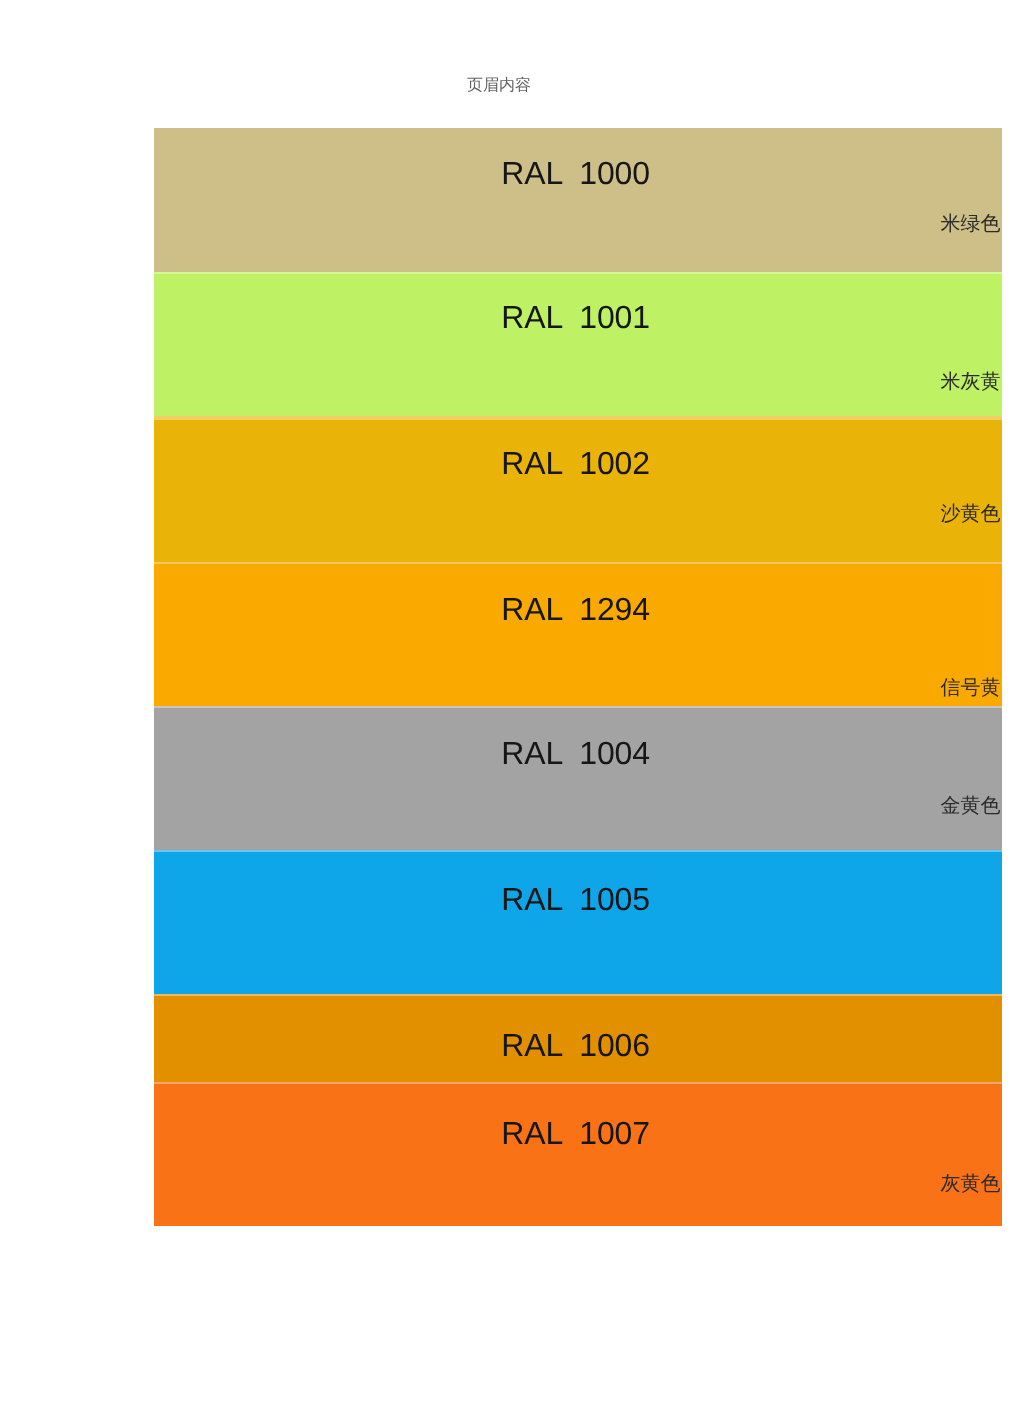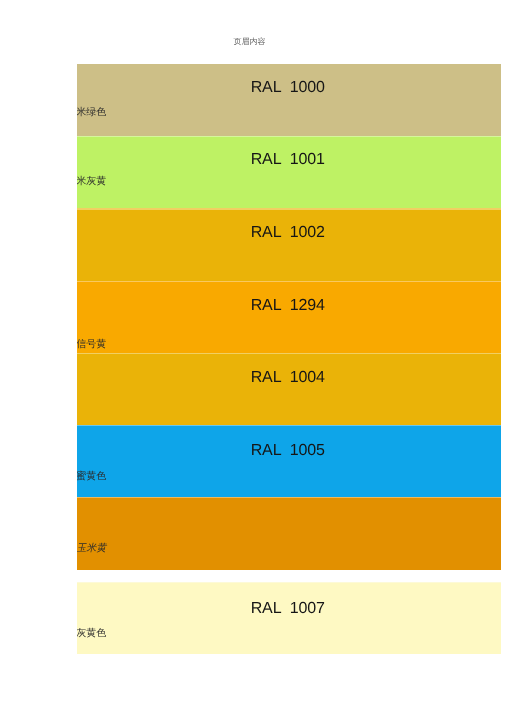--- a/index.html
+++ b/index.html
@@ -26,21 +26,21 @@
     overflow: hidden;
   }
 
   
   .page-header {
     position: absolute;
     left: 0;
     top: 37px;
     width: 499px;
     text-align: center;
-    font-family: Liberation Mono, monospace;
+    font-family: Liberation Serif, serif;
     font-size: 8px;
     line-height: 12px;
     color: #5f5f5f;
     white-space: pre;
   }
 
   
   .swatch-table {
     position: absolute;
     left: 77px;
@@ -65,21 +65,21 @@
     line-height: 12px;
     color: #161616;
     transform: translateX(-1.2px);
     white-space: pre;
     letter-spacing: -0.08px;
   }
   .swatch-name {
     position: absolute;
     left: 0;
     right: 0;
-    text-align: left;
+    text-align: right;
     font-family: "Liberation Serif", serif;
     font-size: 10px;
     line-height: 12px;
     color: #2b2b2b;
     transform: translateX(-0.8px);
     white-space: pre;
   }
   .row-sep {
     position: absolute;
     left: 0;
@@ -99,50 +99,52 @@
   <div class="swatch-table">
 
     <div class="swatch-row" style="background: rgb(205, 191, 135); top: 0px;">
       <div class="swatch-code" style="top: 17.6px;">RAL  1000</div>
       <div class="swatch-name" style="top: 42.9px;">米绿色</div>
     </div>
 
     <div class="swatch-row" style="background: #bef264; top: 72.23px;">
       <div class="row-sep"></div>
       <div class="swatch-code" style="top: 18.095px;">RAL  1001</div>
-      <div class="swatch-name" style="top: 40px;">米灰黄</div>
+      <div class="swatch-name" style="top: 50px;">米灰黄</div>
     </div>
 
     <div class="swatch-row" style="background: #eab308; top: 144.46px;">
       <div class="row-sep"></div>
       <div class="swatch-code" style="top: 18.59px;">RAL  1002</div>
+      <div class="swatch-name" style="top: 43.89px;">沙黄色</div>
     </div>
 
     <div class="swatch-row" style="background: rgb(249, 169, 0); top: 216.69px;">
       <div class="row-sep"></div>
       <div class="swatch-code" style="top: 19.085px;">RAL  1294</div>
       <div class="swatch-name" style="top: 44.385px; margin-top: 14px;">信号黄</div>
     </div>
 
-    <div class="swatch-row" style="background: #eab308; top: 288.92px;">
+    <div class="swatch-row" style="background: #a3a3a3; top: 288.92px;">
       <div class="row-sep"></div>
       <div class="swatch-code" style="top: 19.58px;">RAL  1004</div>
+      <div class="swatch-name" style="top: 44.88px;">金黄色</div>
     </div>
 
     <div class="swatch-row" style="background: #0ea5e9; top: 361.15px;">
       <div class="row-sep"></div>
       <div class="swatch-code" style="top: 20.075px;">RAL  1005</div>
-      <div class="swatch-name" style="top: 45.375px;">蜜黄色</div>
     </div>
 
     <div class="swatch-row" style="background: rgb(226, 144, 0); top: 433.38px;">
       <div class="row-sep"></div>
+      <div class="swatch-code" style="top: 20.57px;">RAL  1006</div>
       <div class="swatch-name" style="top: 45.87px; font-style: italic;">玉米黄</div>
     </div>
 
-    <div class="swatch-row" style="background: #fef9c3; top: 518px;">
+    <div class="swatch-row" style="background: #f97316; top: 477px;">
       <div class="row-sep"></div>
       <div class="swatch-code" style="top: 21.065px;">RAL  1007</div>
       <div class="swatch-name" style="top: 46.365px;">灰黄色</div>
     </div>
 
   </div>
 </div>
 
 </body></html>

